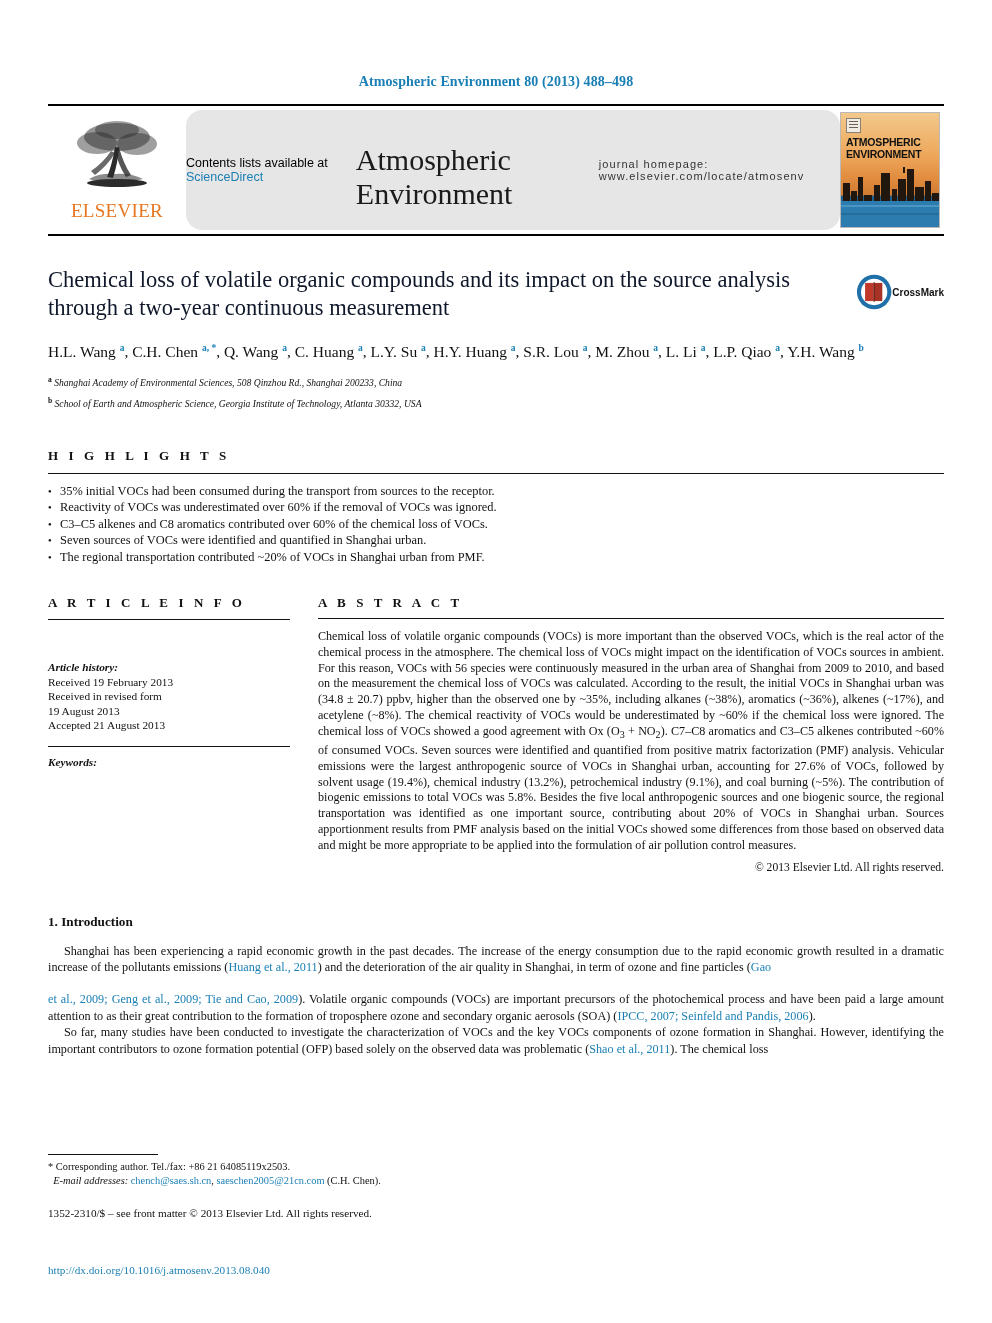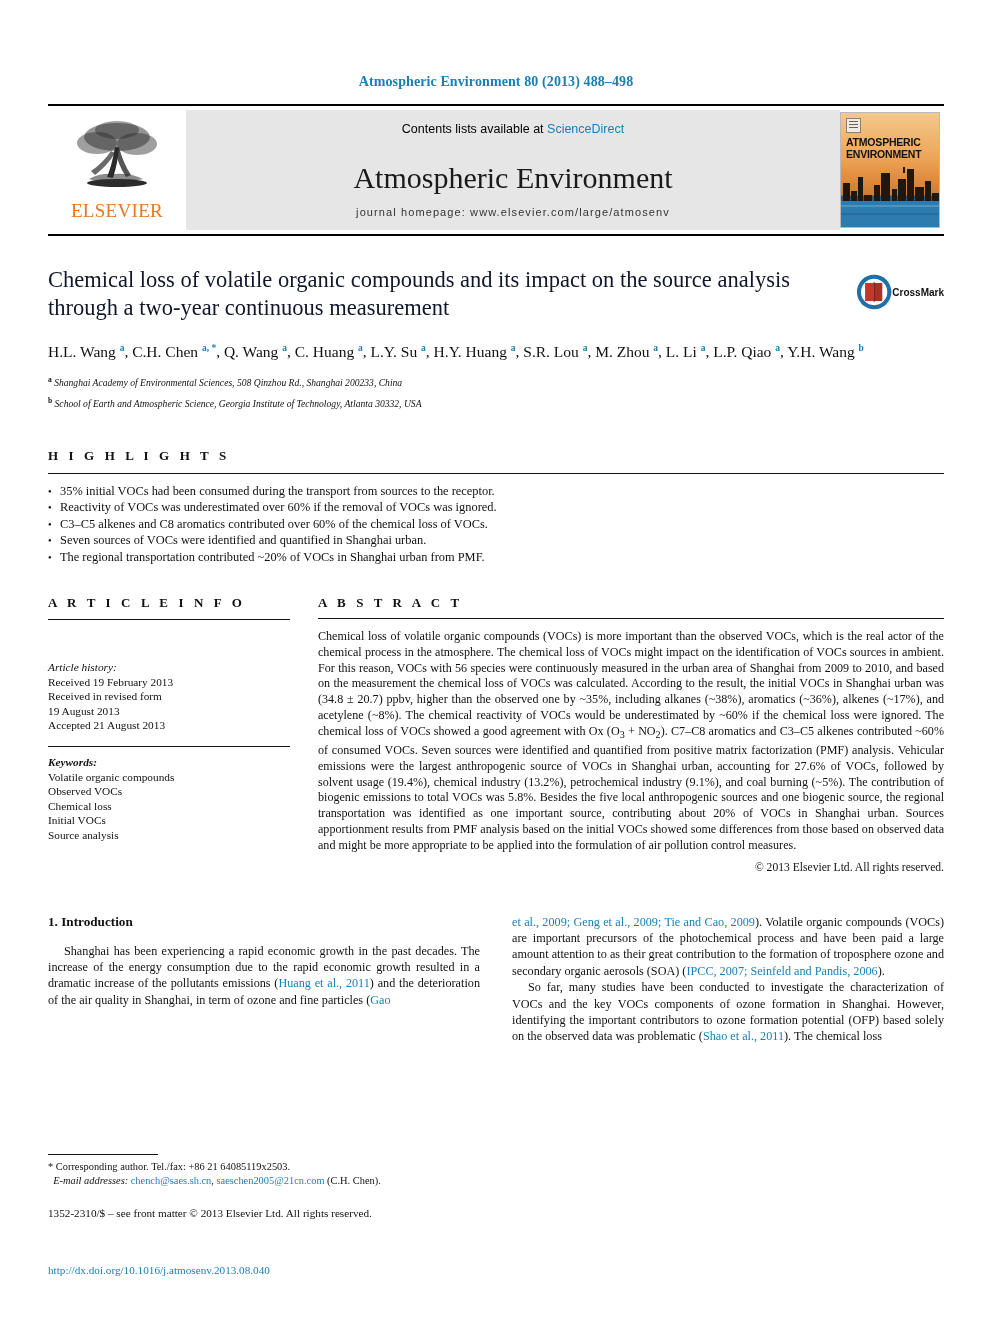--- a/index.html
+++ b/index.html
@@ -42,25 +42,26 @@
   .tree-svg { width: 92px; height: 82px; display: block; }
   .elsevier-word {
     font-family: "Liberation Serif", serif;
     font-size: 19px; letter-spacing: .3px;
     color: #e87722; font-weight: normal;
     margin-top: 1px;
   }
   .masthead-center {
     flex: 1 1 auto;
     background: #e6e6e6;
-    display: flex; flex-direction: column;
+    display: flex; flex-direction: row;
     align-items: center; justify-content: center;
     gap: 2px;
     margin: 4px 0;
     position: relative;
+    border-radius: 16px;
   }
   .contents-line { font-family: "Liberation Sans", sans-serif; font-size: 12.5px; color: #000; }
   .contents-line a { color: #1a7fb5; text-decoration: none; }
   .journal-name {
     font-family: "Liberation Serif", serif;
     font-size: 30px; color: #1a1a1a; margin: 23px 0 9px; font-weight: normal;
   }
   .homepage-line {
     font-family: "Liberation Sans", sans-serif;
     font-size: 11px; letter-spacing: 1.1px; color: #333;
@@ -133,33 +134,33 @@
   .hl-list li::before {
     content: "\25CF"; position: absolute; left: 0; top: 0; font-size: 6px; line-height: 17px; color: #111;
   }
 
   
   .info-abstract { display: flex; margin-top: 30px; gap: 28px; }
   .col-info { width: 242px; flex: 0 0 242px; }
   .col-abstract { flex: 1 1 auto; }
   .col-info .rule { margin-top: 8px; }
   .hist { margin-top: 8px; font-size: 11.3px; line-height: 14.6px; color: #111; }
-  .hist .it { font-style: italic; font-weight: normal; margin-top: 40px; }
+  .hist .it { font-style: italic; font-weight: bold; margin-top: 40px; }
   .kw-rule { border-top: 1.6px solid #111; margin-top: 13px; }
   .keywords { margin-top: 8px; font-size: 11.3px; line-height: 14.6px; color: #111; }
   .keywords .it { font-style: italic; font-weight: bold; }
   .abstract-body {
     margin-top: 10px; font-size: 12.1px; line-height: 15.8px;
     text-align: justify; color: #111;
   }
   .copyright { text-align: right; margin-top: 7px; font-size: 11.6px; color: #111; }
 
   
   .body-cols {
-    display: flex; gap: 32px; margin-top: 40px;
+    display: flex; gap: 16px; margin-top: 40px; flex-direction: column;
   }
   .bcol { flex: 1 1 50%; }
   .sec-head {
     font-size: 13.2px; font-weight: bold; color: #111; margin: 0 0 13px;
   }
   .para {
     font-size: 12.2px; line-height: 16.4px; text-align: justify; color: #111; margin: 0;
     text-indent: 16px;
   }
   .para + .para { margin-top: 0; }
@@ -198,21 +199,21 @@
         </g>
       </svg>
       <div class="elsevier-word">ELSEVIER</div>
     </div>
 
     <div class="masthead-center">
       <div class="contents-line">
         <span>Contents lists available at </span><a href="#">ScienceDirect</a>
       </div>
       <div class="journal-name">Atmospheric Environment</div>
-      <div class="homepage-line">journal homepage: www.elsevier.com/large/atmosenv</div>
+      <div class="homepage-line">journal homepage: www.elsevier.com/locate/atmosenv</div>
     </div>
 
     <div class="cover-thumb">
       <div class="cover-badge"></div>
       <div class="cover-sky-title">
         <div>ATMOSPHERIC</div>
         <div>ENVIRONMENT</div>
       </div>
       <svg class="skyline" viewBox="0 0 100 62" preserveAspectRatio="none">
         <g fill="#22170f">
@@ -276,27 +277,20 @@
         <div>
             <div>Received 19 February 2013</div>
             <div>Received in revised form</div>
             <div>19 August 2013</div>
             <div>Accepted 21 August 2013</div>
           </div>
       </div>
       <div class="kw-rule"></div>
       <div class="keywords">
         <div class="it">Keywords:</div>
-        <div>
-            <div>Volatile organic compounds</div>
-            <div>Observed VOCs</div>
-            <div>Chemical loss</div>
-            <div>Initial VOCs</div>
-            <div>Source analysis</div>
-          </div>
       </div>
     </div>
 
     <div class="col-abstract">
       <div class="sec-label">A B S T R A C T</div>
       <div class="rule"></div>
       <div class="abstract-body">Chemical loss of volatile organic compounds (VOCs) is more important than the observed VOCs, which is the real actor of the chemical process in the atmosphere. The chemical loss of VOCs might impact on the identification of VOCs sources in ambient. For this reason, VOCs with 56 species were continuously measured in the urban area of Shanghai from 2009 to 2010, and based on the measurement the chemical loss of VOCs was calculated. According to the result, the initial VOCs in Shanghai urban was (34.8 ± 20.7) ppbv, higher than the observed one by ~35%, including alkanes (~38%), aromatics (~36%), alkenes (~17%), and acetylene (~8%). The chemical reactivity of VOCs would be underestimated by ~60% if the chemical loss were ignored. The chemical loss of VOCs showed a good agreement with Ox (O<sub>3</sub> + NO<sub>2</sub>). C7–C8 aromatics and C3–C5 alkenes contributed ~60% of consumed VOCs. Seven sources were identified and quantified from positive matrix factorization (PMF) analysis. Vehicular emissions were the largest anthropogenic source of VOCs in Shanghai urban, accounting for 27.6% of VOCs, followed by solvent usage (19.4%), chemical industry (13.2%), petrochemical industry (9.1%), and coal burning (~5%). The contribution of biogenic emissions to total VOCs was 5.8%. Besides the five local anthropogenic sources and one biogenic source, the regional transportation was identified as one important source, contributing about 20% of VOCs in Shanghai urban. Sources apportionment results from PMF analysis based on the initial VOCs showed some differences from those based on observed data and might be more appropriate to be applied into the formulation of air pollution control measures.</div>
       <div class="copyright">© 2013 Elsevier Ltd. All rights reserved.</div>
     </div>
   </div>

